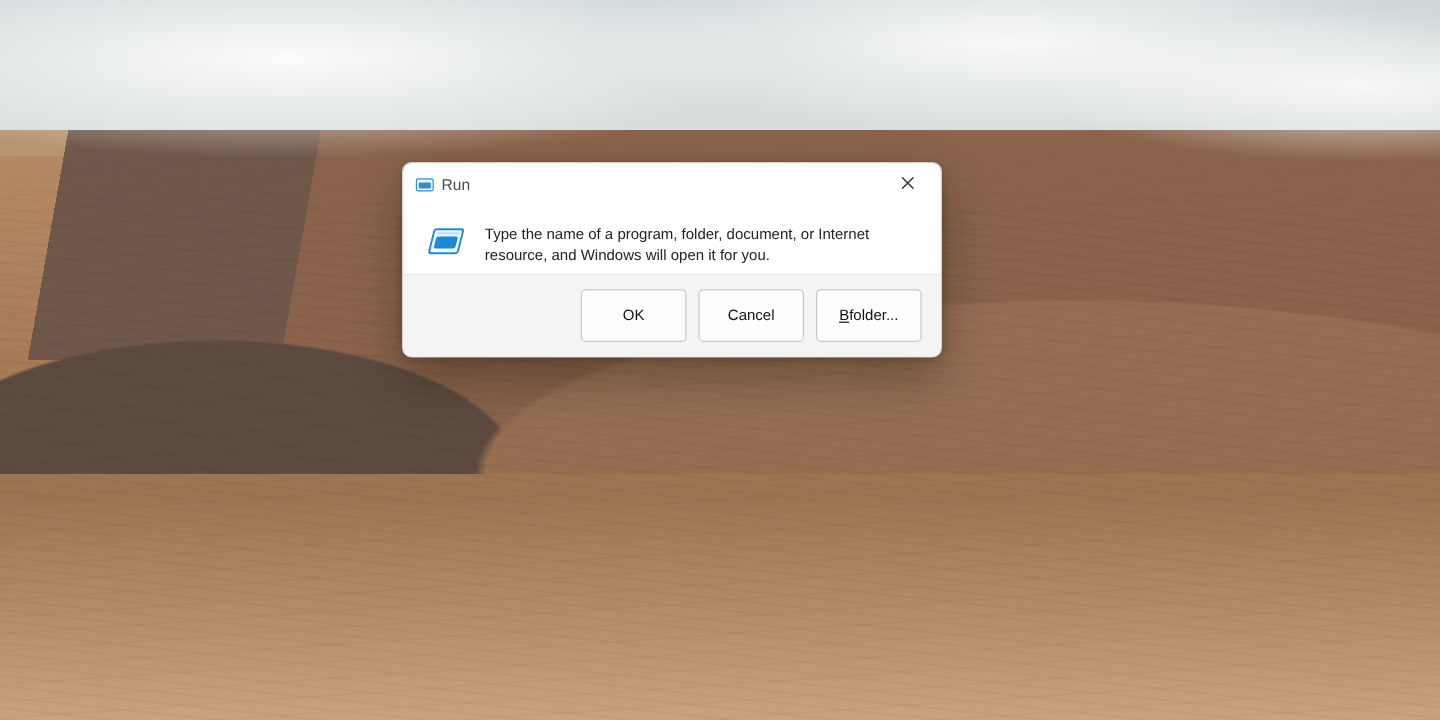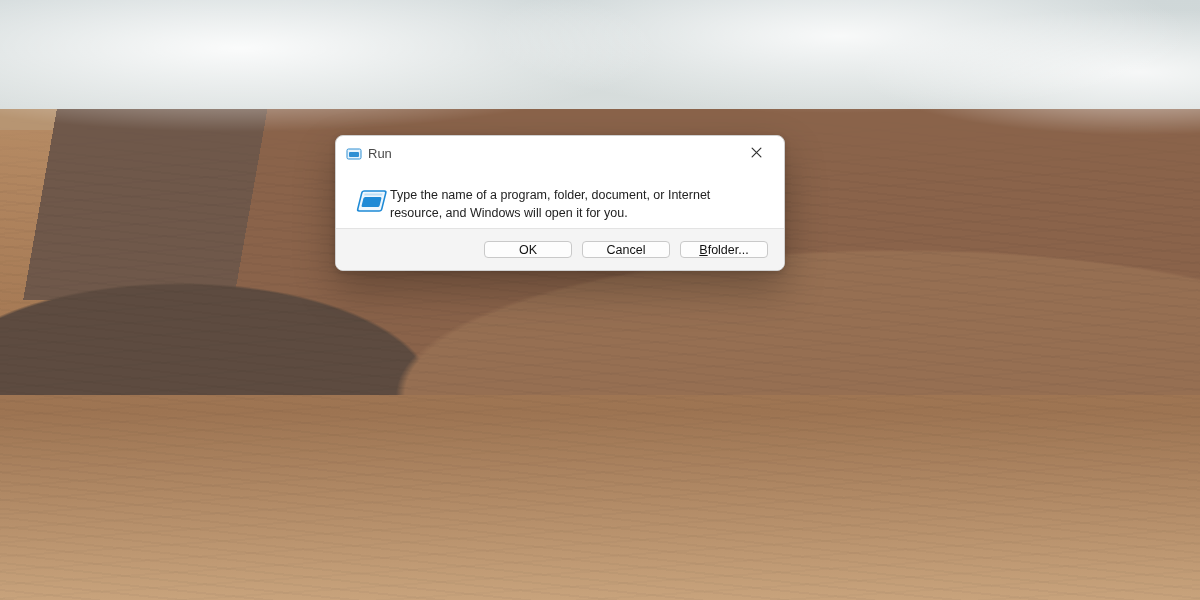--- a/index.html
+++ b/index.html
@@ -66,21 +66,21 @@
     border-radius:4px; color:#333;
   }
   .close-btn svg { width:11px; height:11px; }
 
   .title-icon svg, .body-icon svg { display:block; }
   .title-icon { width:16px; height:16px; }
 
   .body {
     padding: 14px 20px 6px 20px;
   }
-  .body-row1 { display:flex; align-items:flex-start; }
+  .body-row1 { display:flex; gap:14px; align-items:flex-start; }
   .body-icon { width:34px; flex:0 0 34px; padding-top:2px; }
   .desc { line-height:1.45; color:#222; }
 
   .open-row { display:flex; align-items:center; gap:10px; margin:18px 0 8px 0; }
   .open-label { width:46px; color:#000; }
   .open-label .ul { text-decoration: underline; }
   .combo {
     flex:1; position:relative;
     border:1px solid #8a8a8a; background:#fff; height:24px; border-radius:2px;
   }
@@ -93,21 +93,21 @@
   }
 
   .footer {
     background:#f4f4f4;
     border-top:1px solid #e3e3e3;
     padding:12px 16px;
     display:flex; justify-content:flex-end; gap:10px;
     border-radius:0 0 8px 8px;
   }
   .btn {
-    min-width:88px; height:17px; padding:0 12px;
+    min-width:88px; height:44px; padding:0 12px;
     background:#fdfdfd; border:1px solid #c9c9c9; border-radius:4px;
     display:flex; align-items:center; justify-content:center;
     font: inherit; color:#111; cursor:pointer;
   }
   .btn .ul { text-decoration: underline; }
 </style>
 </head>
 <body>
 
 <div class="desktop">

